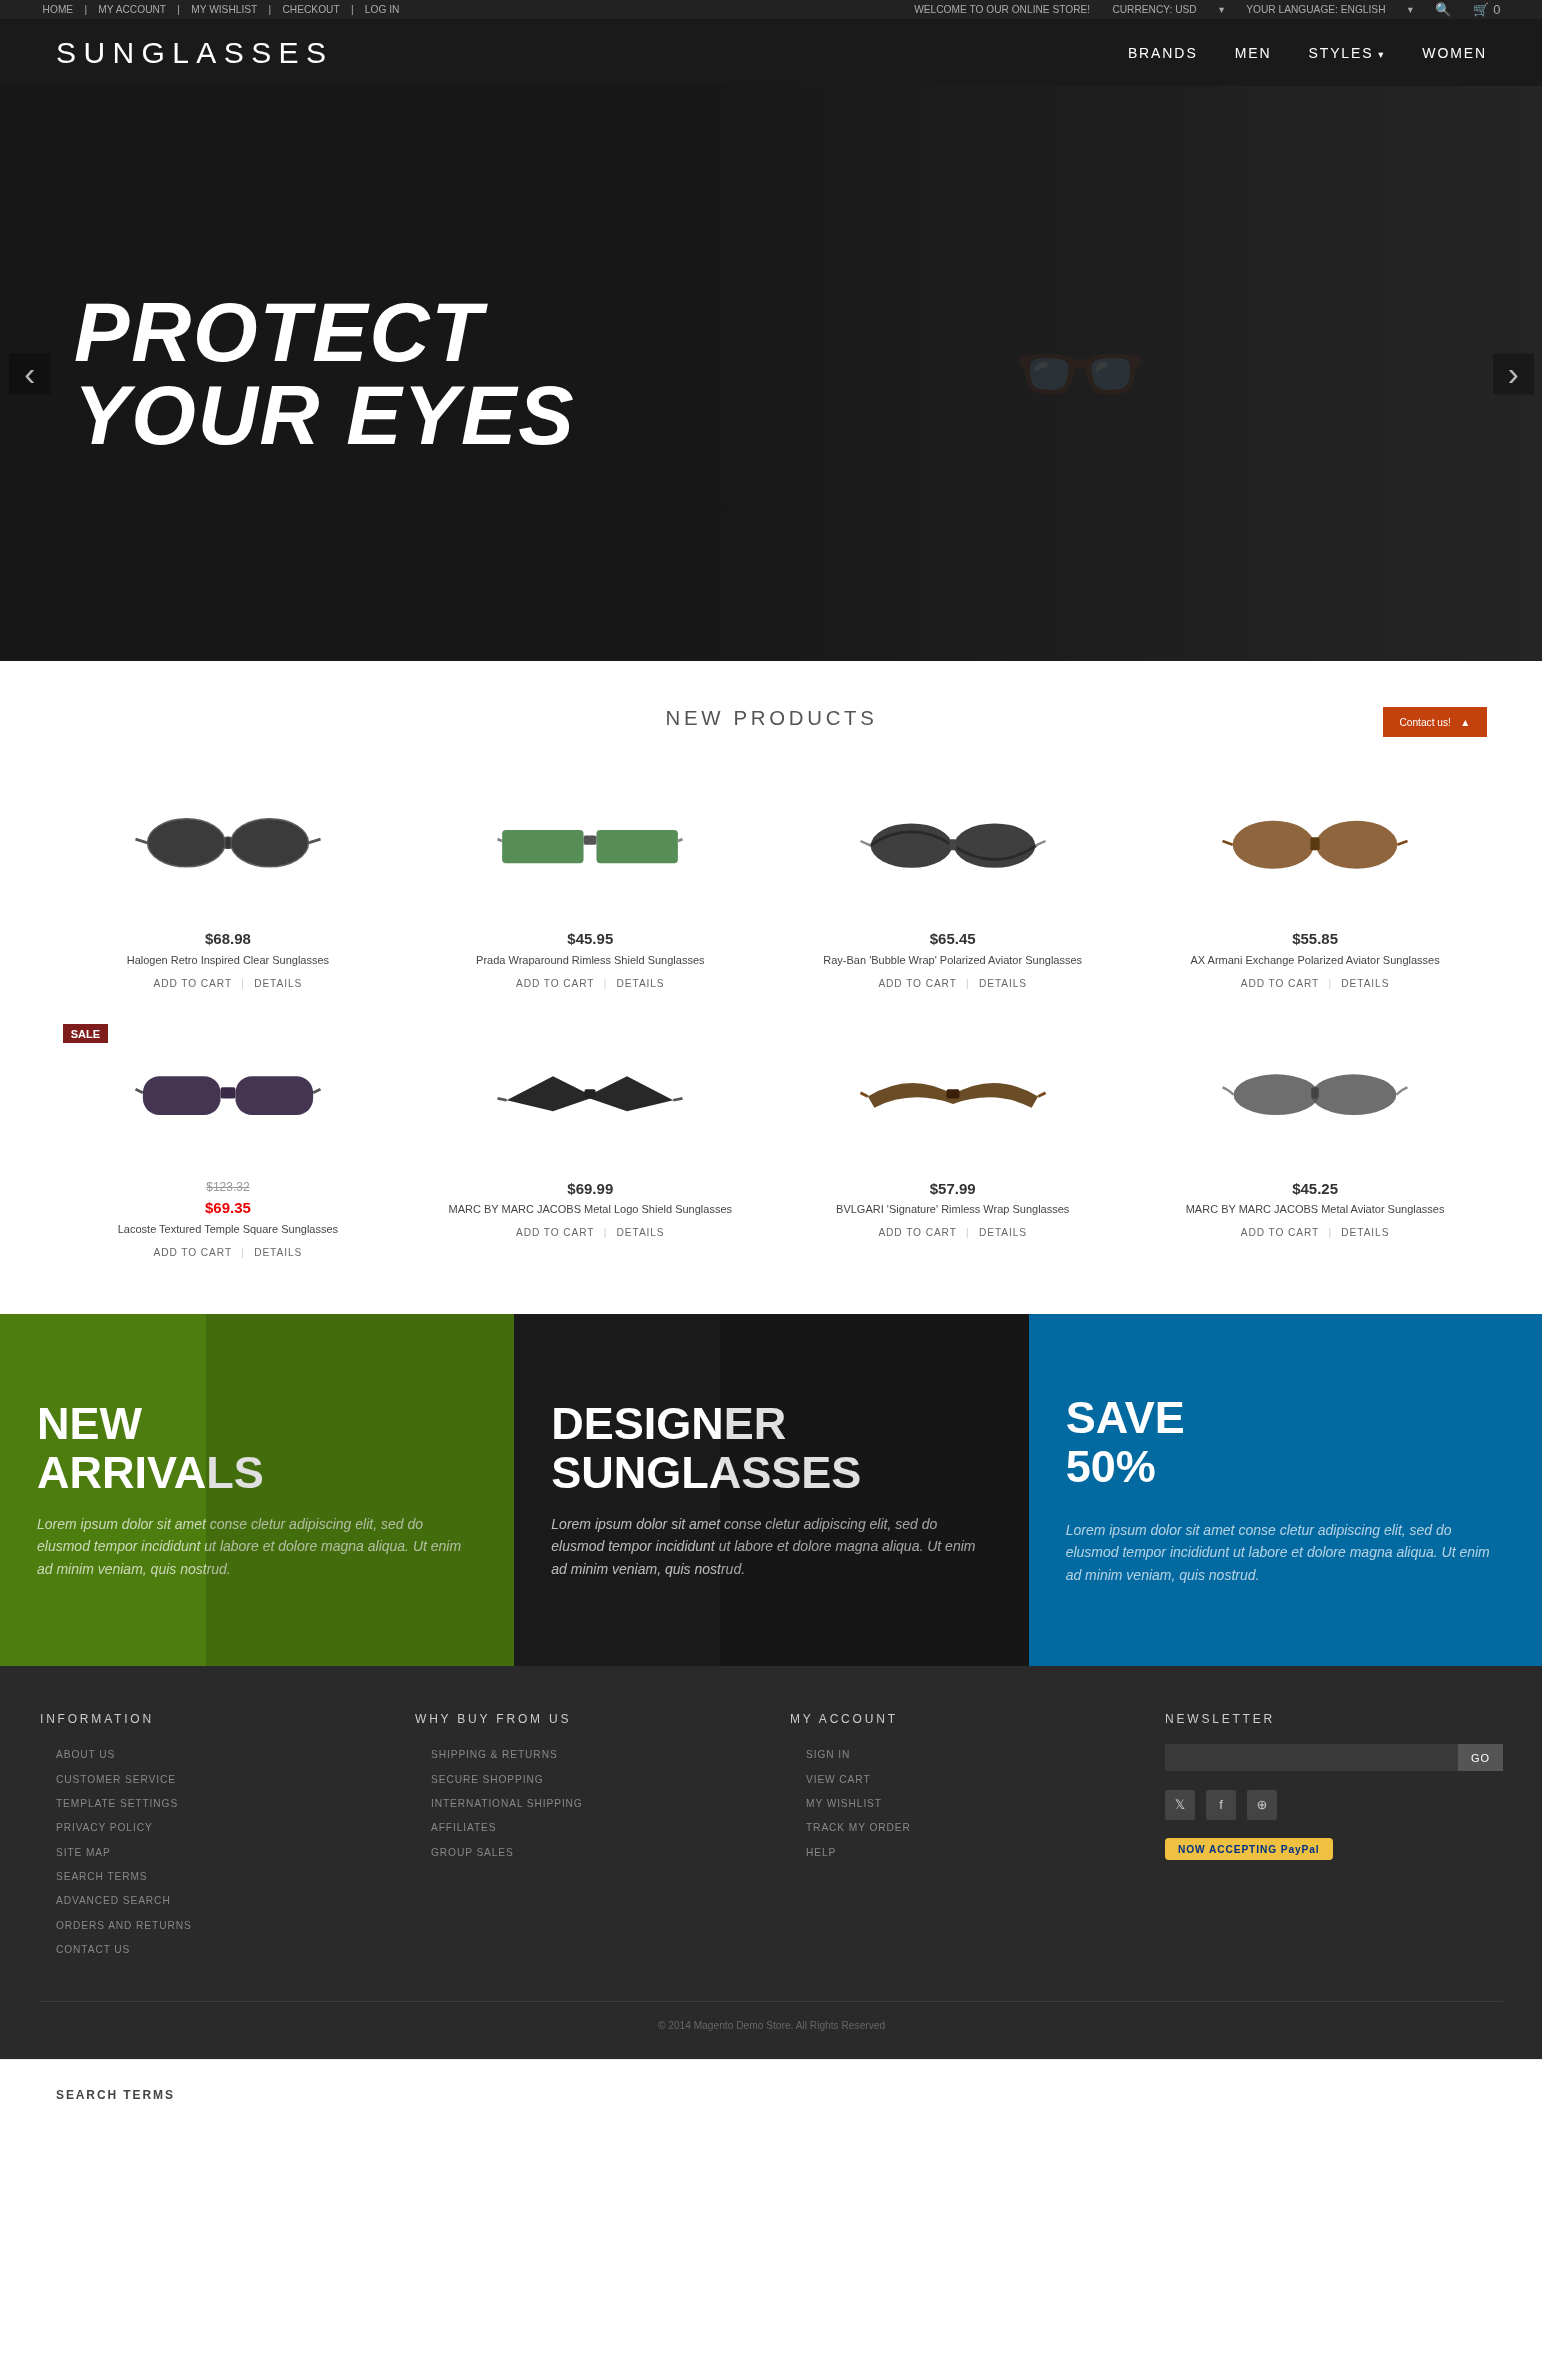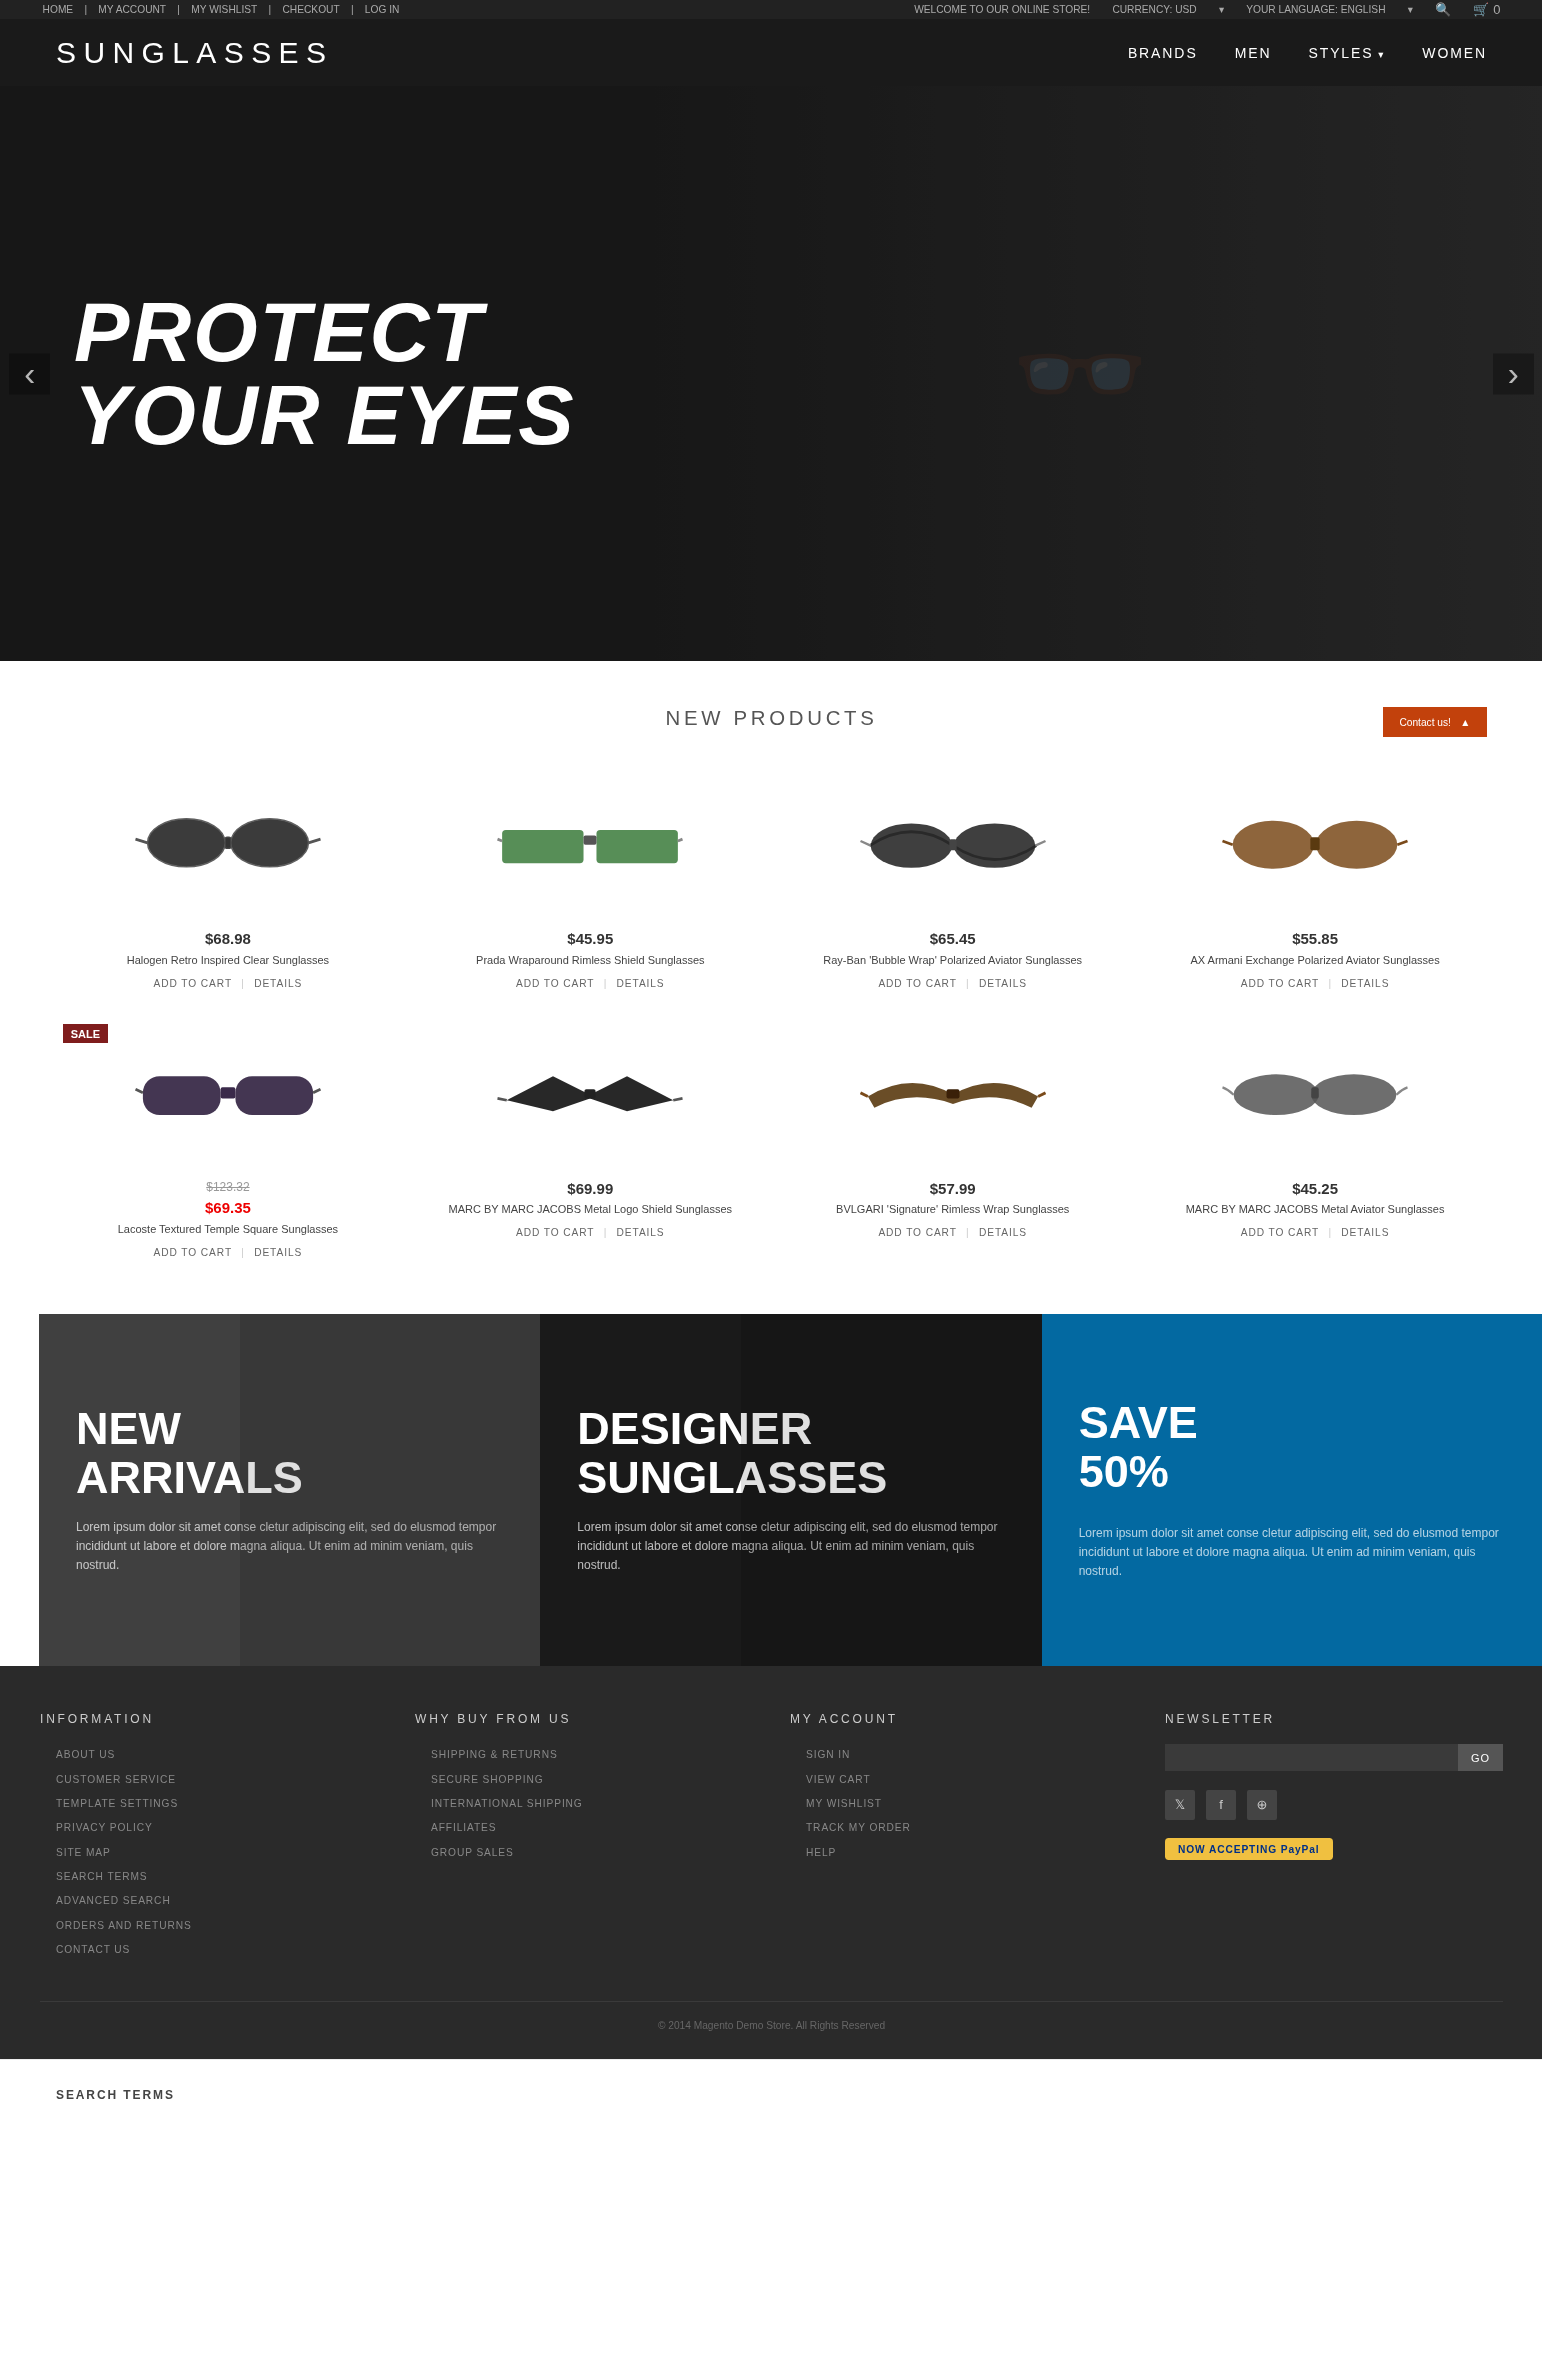--- a/index.html
+++ b/index.html
@@ -221,35 +221,36 @@
     }
     .promo-banner {
       flex: 1;
       position: relative;
       overflow: hidden;
       display: flex;
       flex-direction: column;
       justify-content: center;
       padding: 37px;
     }
-    .promo-banner.dark-1 { background: #404040; margin-left: 39px; }
+    .promo-banner.dark-1 { background: #4d7c0f; }
     .promo-banner.dark-2 { background: #1a1a1a; }
     .promo-banner.red { background: #0369a1; gap: 12px; }
     .promo-banner h2 {
       font-size: 45px;
       font-weight: 700;
       color: #fff;
       text-transform: uppercase;
       line-height: 1.1;
       margin-bottom: 15px;
     }
     .promo-banner p {
-      font-size: 12px;
+      font-size: 14px;
       color: rgba(255,255,255,0.7);
       line-height: 1.6;
+      font-style: italic;
     }
     .promo-banner-img {
       position: absolute;
       right: 0;
       top: 0;
       width: 60%;
       height: 100%;
       background: rgba(0,0,0,0.2);
       opacity: 0.6;
     }

